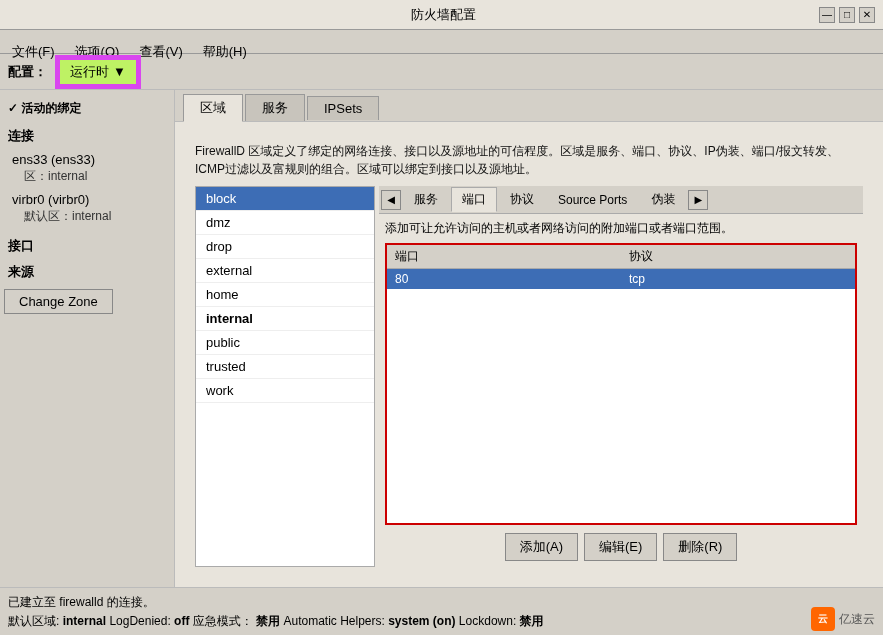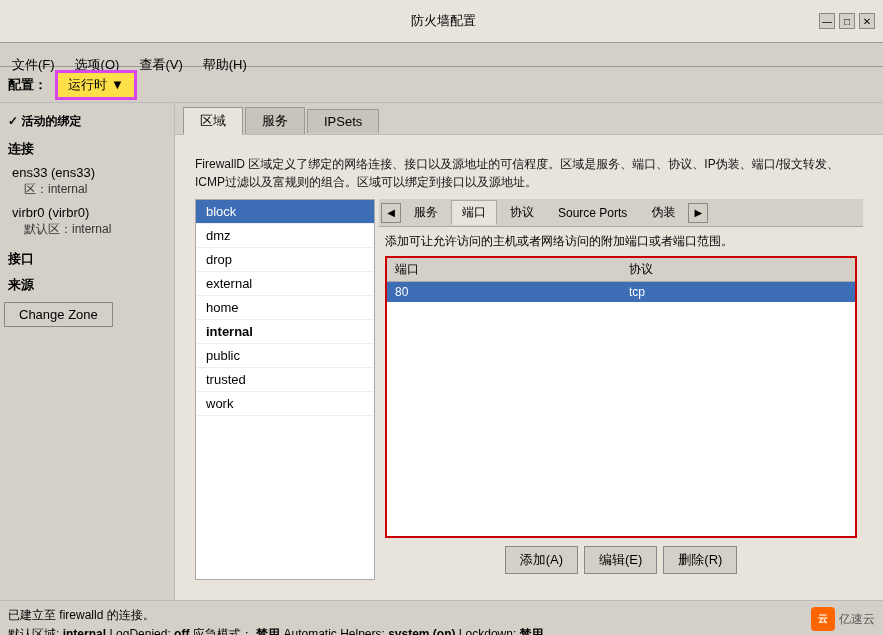--- a/index.html
+++ b/index.html
@@ -9,21 +9,21 @@
       background: #d4d0c8;
       font-family: 'SimSun', 'WenQuanYi Micro Hei', sans-serif;
       font-size: 13px;
       overflow: hidden;
       user-select: none;
     }
 
     
     .title-bar {
       background: #e8e4dc;
-      height: 43px;
+      height: 30px;
       display: flex;
       align-items: center;
       justify-content: space-between;
       border-bottom: 1px solid #999;
       padding: 0 8px;
     }
     .title-bar-title {
       flex: 1;
       text-align: center;
       font-size: 13px;
@@ -69,22 +69,22 @@
       align-items: center;
       padding: 0 8px;
       gap: 8px;
       border-bottom: 1px solid #bbb;
     }
     .toolbar-label {
       font-size: 13px;
       font-weight: bold;
     }
     .toolbar-btn {
-      background: #fde047;
-      border: 3px solid #d946ef;
+      background: #bef264;
+      border: 5px solid #d946ef;
       padding: 3px 10px;
       font-size: 13px;
       cursor: pointer;
       display: flex;
       align-items: center;
       gap: 4px;
     }
 
     
     .sidebar {

